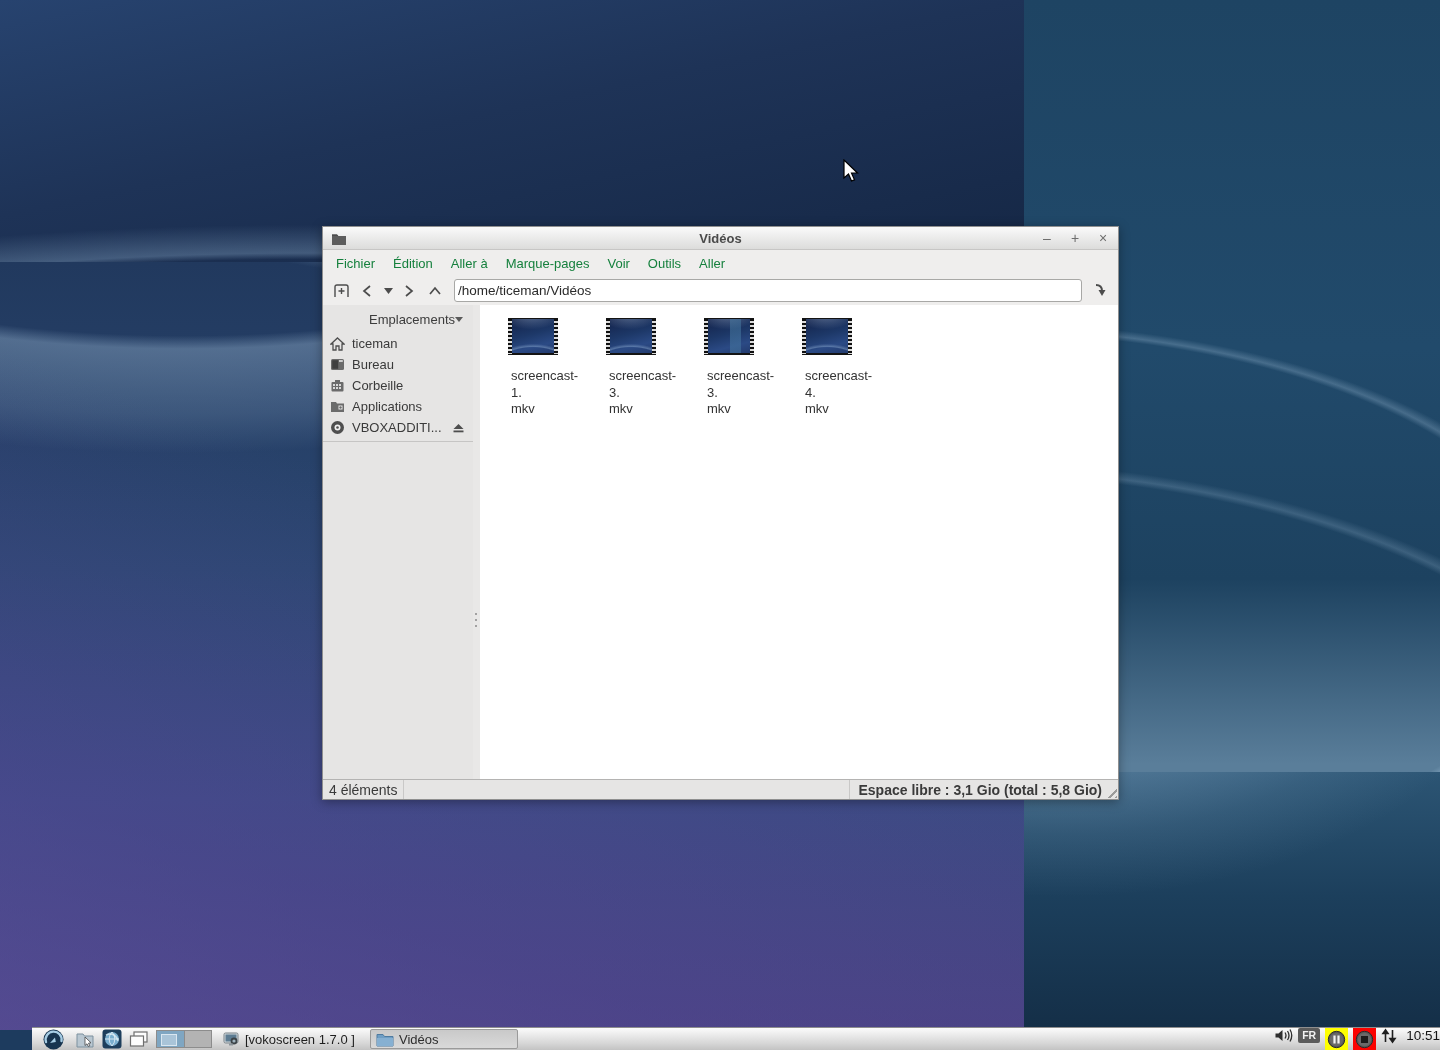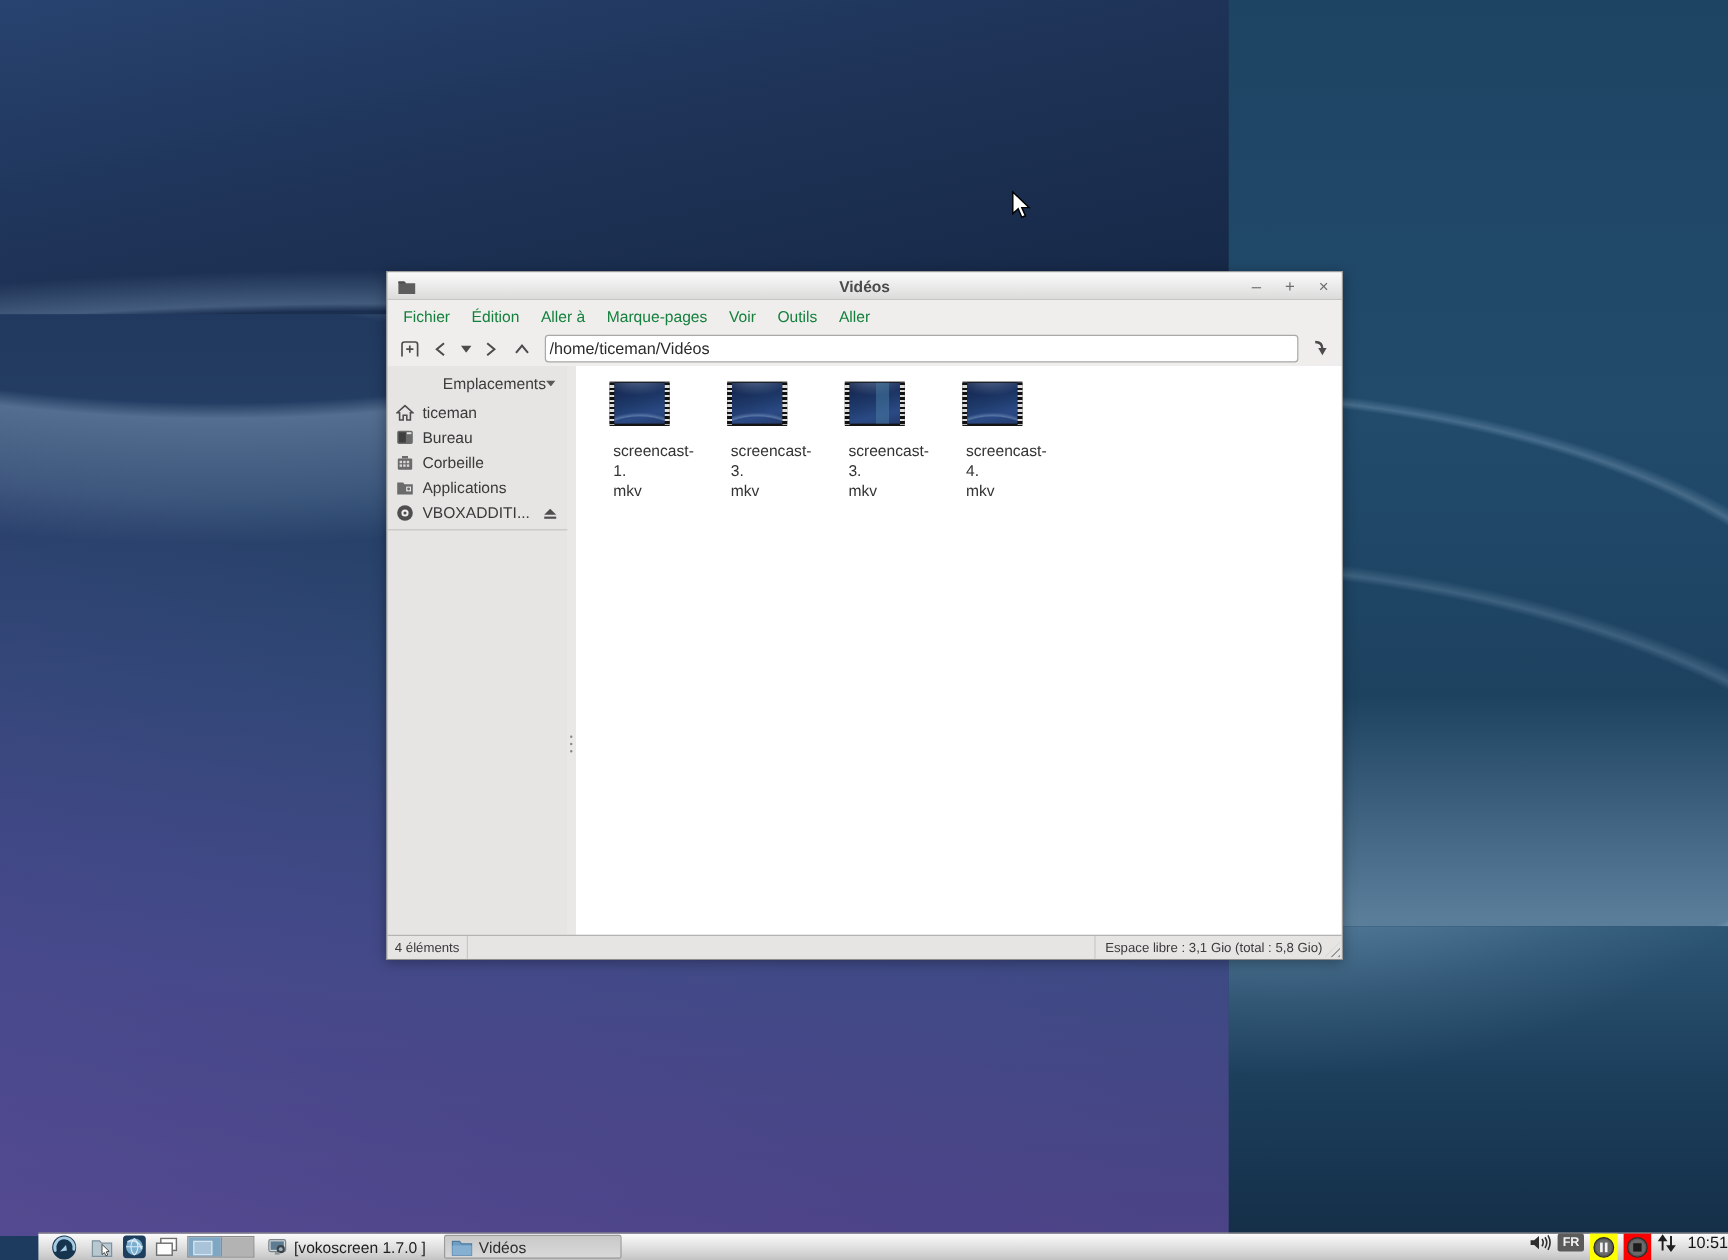--- a/index.html
+++ b/index.html
@@ -83,24 +83,24 @@
       radial-gradient(130% 90% at 45% -25%, rgba(195,220,245,.5) 0%, rgba(195,220,245,.15) 42%, rgba(195,220,245,0) 62%),
       radial-gradient(150% 110% at 50% 150%, rgba(170,200,230,0) 60%, rgba(170,200,230,.35) 63%, rgba(170,200,230,0) 70%),
       linear-gradient(165deg, #13224a 0%, #1d3868 45%, #2b4a85 75%, #233b6e 100%); }
   .thumb.variant .img { background:
       linear-gradient(90deg, rgba(60,110,150,0) 52%, rgba(70,120,160,.55) 53% 78%, rgba(60,110,150,0) 79%),
       radial-gradient(130% 90% at 45% -25%, rgba(195,220,245,.5) 0%, rgba(195,220,245,.15) 42%, rgba(195,220,245,0) 62%),
       linear-gradient(165deg, #13224a 0%, #1d3868 45%, #2b4a85 75%, #233b6e 100%); }
   .file-label { font-size:13px; color:#333; text-align:left; line-height:1.28;margin-left:27px; }
 
   .statusbar { height:20px; background:#e6e5e4; border-top:1px solid #b4b3b2; display:flex; align-items:center;
-    font-size:11px; color:#3a3a3a; flex:0 0 auto; position:relative;justify-content:space-between; }
+    font-size:14px; color:#3a3a3a; flex:0 0 auto; position:relative;justify-content:space-between; }
   .status-left { padding:0 6px; flex:0 0 auto; }
   .status-fill { flex:1; border-left:1px solid #c9c8c7; height:100%; }
-  .status-right { padding:0 16px 0 8px; border-left:1px solid #c9c8c7; height:100%; display:flex; align-items:center; }
+  .status-right { padding:0 16px 0 8px; border-left:1px solid #c9c8c7; height:100%; display:flex; align-items:center;font-weight:bold; }
   .grip { position:absolute; right:1px; bottom:1px; width:13px; height:13px;
     background:repeating-linear-gradient(135deg, transparent 0 3px, #9b9b9a 3px 4.5px);
     clip-path:polygon(100% 0, 100% 100%, 0 100%); }
 
   
   .taskbar { position:absolute; left:0; bottom:0; width:1440px; height:23px;
     background:linear-gradient(#fcfcfc, #d6d6d6 70%, #c3c3c3); border-top:1px solid #8e8e8e;
     display:flex; align-items:center; padding:0 3px; z-index:50;margin-left:32px; }
   .tb-start { width:36px; height:21px; display:flex; align-items:center; justify-content:center; }
   .tb-launcher { width:25px; height:21px; display:flex; align-items:center; justify-content:center; margin:0 1px; }

